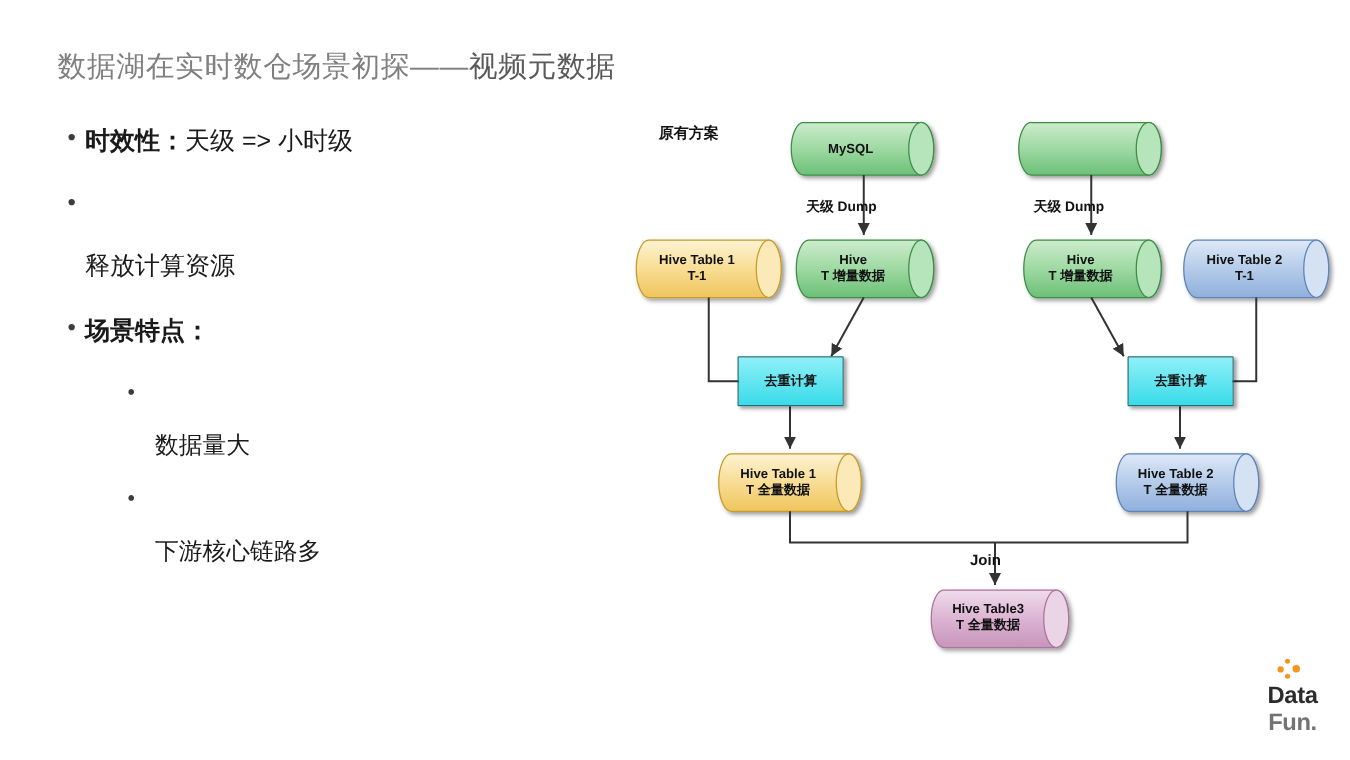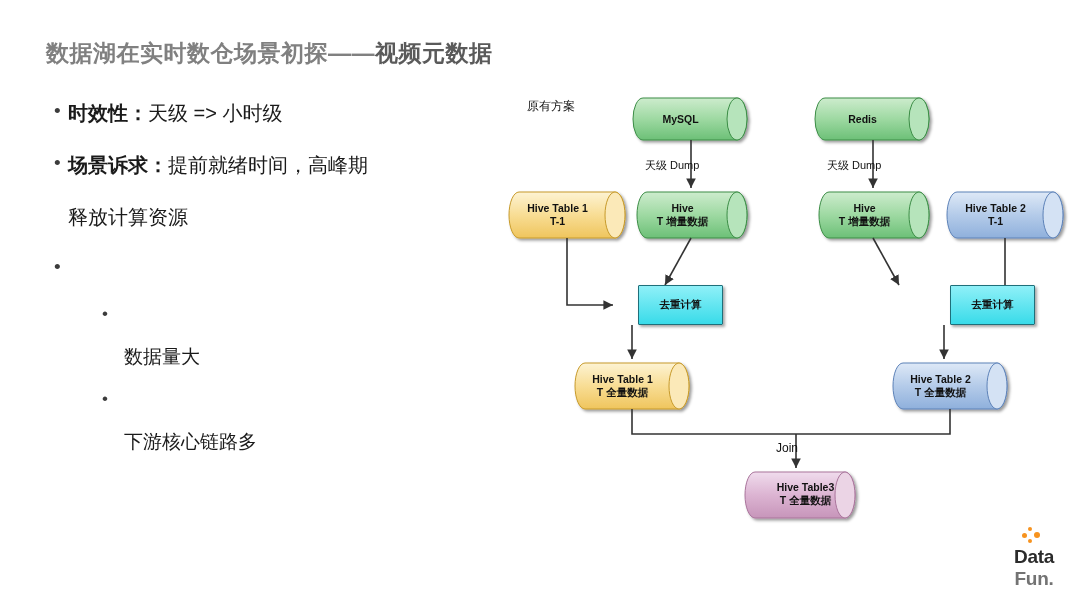--- a/index.html
+++ b/index.html
@@ -18,21 +18,21 @@
     position: absolute;
     inset: 0;
   }
   
   .title {
     position: absolute;
     left: 46px;
     top: 38px;
     font-size: 23px;
     color: #808080;
-    font-weight: bold;
+    font-weight: normal;
     letter-spacing: 0.5px;
     white-space: nowrap;
   }
   .title .accent {
     color: #5a5a5a;
   }
   
   .bullets {
     position: absolute;
     left: 46px;
@@ -94,21 +94,21 @@
     height: 470px;
   }
   .diagram svg {
     position: absolute;
     left: 0;
     top: 0;
   }
   .lbl {
     position: absolute;
     font-size: 11px;
-    font-weight: normal;
+    font-weight: bold;
     color: #111;
     white-space: nowrap;
   }
   
   .cyl {
     position: absolute;
     box-sizing: border-box;
   }
   .cyl .txt {
     position: absolute;
@@ -132,21 +132,20 @@
     border: 1px solid #1f6f7a;
     background: linear-gradient(180deg, #8ff0f8 0%, #39dbe9 100%);
     display: flex;
     align-items: center;
     justify-content: center;
     font-size: 10.5px;
     font-weight: bold;
     color: #111;
     box-shadow: 2px 2px 3px rgba(0,0,0,0.35);
     border-radius: 1px;
-    margin-left: 48px;
   }
   
   .logo {
     position: absolute;
     right: 26px;
     bottom: 18px;
     display: flex;
     align-items: center;
     font-size: 19px;
     font-weight: bold;
@@ -184,34 +183,34 @@
 
     <div class="bullet-row">
       <div class="bullet-dot">•</div>
       <div class="bullet-text">
         <span class="b">时效性：</span><span>天级 =&gt; 小时级</span>
       </div>
     </div>
 
     <div class="bullet-row">
       <div class="bullet-dot">•</div>
-      <div class="bullet-text">
-        <span class="b">场景诉求：</span><span>提前就绪时间，高峰期</span>
-      </div>
     </div>
 
     <div class="bullet-row">
       <div class="bullet-dot"></div>
       <div class="bullet-text">
         <span>释放计算资源</span>
       </div>
     </div>
 
     <div class="bullet-row">
       <div class="bullet-dot">•</div>
+      <div class="bullet-text">
+        <span class="b">场景特点：</span>
+      </div>
     </div>
 
     <div class="sub-bullets">
       <div class="sub-bullet-row">
         <div class="sub-bullet-dot">•</div>
         <div class="sub-bullet-text">数据量大</div>
       </div>
       <div class="sub-bullet-row">
         <div class="sub-bullet-dot">•</div>
         <div class="sub-bullet-text">下游核心链路多</div>
@@ -315,23 +314,20 @@
       <line x1="439" y1="245" x2="439" y2="279" stroke="#333" stroke-width="1.6" marker-end="url(#arrow)"></line>
 
       <path d="M127,329 L127,354 L445,354 L445,329" fill="none" stroke="#333" stroke-width="1.6"></path>
       <line x1="291" y1="354" x2="291" y2="388" stroke="#333" stroke-width="1.6" marker-end="url(#arrow)"></line>
     </svg>
 
     <div class="cyl" style="left:130px; top:18px; width:115px; height:42px;">
       <div class="txt">MySQL</div>
     </div>
 
-    <div class="cyl" style="left:312px; top:18px; width:115px; height:42px;">
-      <div class="txt">Redis</div>
-    </div>
 
     <div class="cyl" style="left:6px; top:112px; width:117px; height:46px;">
       <div class="txt">
         <span>Hive Table 1</span>
         <span>T-1</span>
       </div>
     </div>
 
     <div class="cyl" style="left:134px; top:112px; width:111px; height:46px;">
       <div class="txt">
@@ -369,21 +365,21 @@
       </div>
     </div>
 
     <div class="cyl" style="left:390px; top:283px; width:115px; height:46px;">
       <div class="txt">
         <span>Hive Table 2</span>
         <span>T 全量数据</span>
       </div>
     </div>
 
-    <div class="cyl" style="left:257px; top:392px; width:111px; height:44px;">
+    <div class="cyl" style="left:242px; top:392px; width:111px; height:44px;">
       <div class="txt">
         <span>Hive Table3</span>
         <span>T 全量数据</span>
       </div>
     </div>
 
     <div class="lbl" style="left:22px; top:18px; font-size:12px;">原有方案</div>
     <div class="lbl" style="left:140px; top:78px;">天级 Dump</div>
     <div class="lbl" style="left:322px; top:78px;">天级 Dump</div>
     <div class="lbl" style="left:271px; top:330px; font-size:12px;margin-top:31px;">Join</div>

